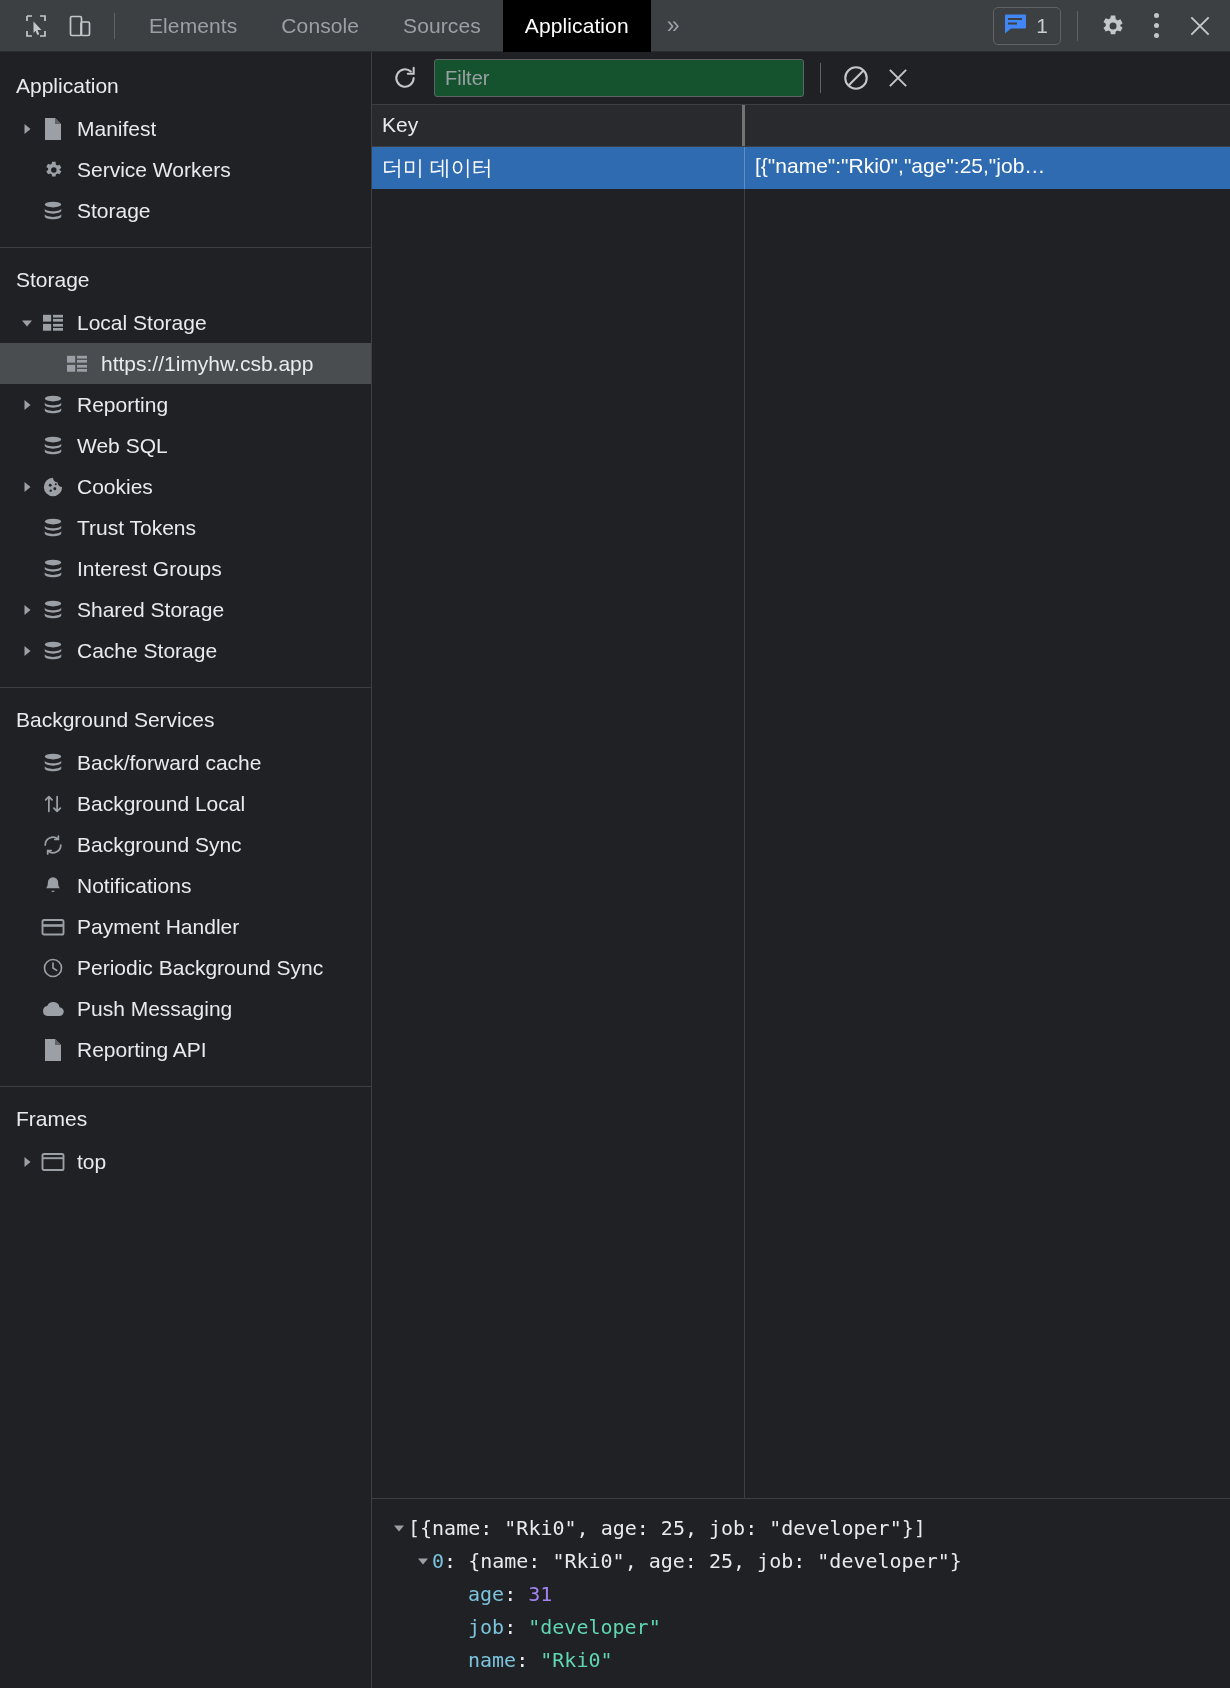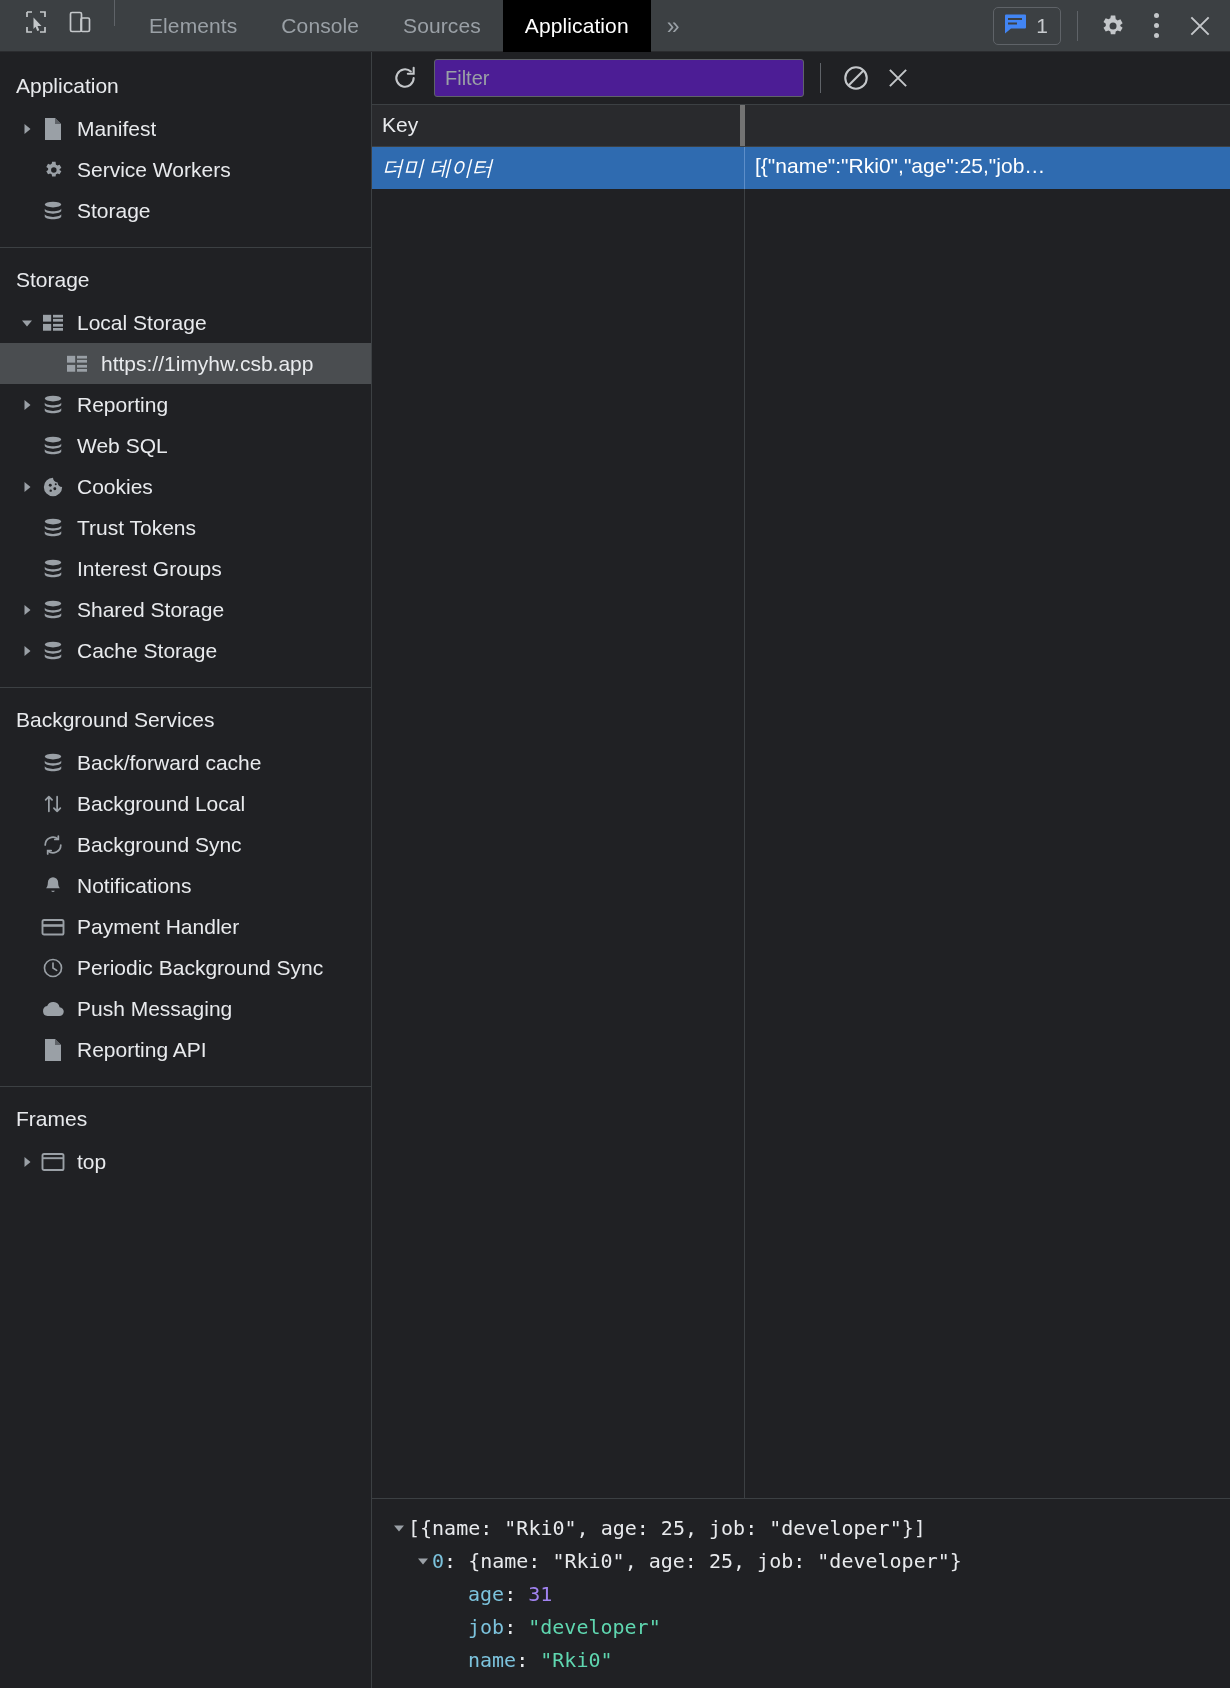--- a/index.html
+++ b/index.html
@@ -10,21 +10,21 @@
     overflow: hidden;
   }
   body { color: #e8eaed; }
 
   .devtools { width: 1230px; height: 1688px; display: flex; flex-direction: column; background:#202124; }
 
   
   .tabbar {
     height: 52px; min-height: 52px;
     background: #3c4043;
-    display: flex; 
+    display: flex; align-items: center;
     border-bottom: 1px solid #2b2c2f;
     position: relative;
   }
   .tb-icon {
     width: 44px; height: 44px;
     display: flex; align-items: center; justify-content: center;
     color: #9aa0a6;
   }
   .tb-icon.first { margin-left: 14px; }
   .tb-sep {
@@ -96,52 +96,52 @@
     border-bottom: 1px solid #3c4043;
     padding-left: 12px;
   }
   .mt-btn {
     width: 42px; height: 42px; display: flex; align-items: center; justify-content: center;
     color: #c4c7ca;
   }
   .filter-input {
     flex: 0 1 370px;
     height: 38px;
-    background: #4c1d95;
+    background: #14532d;
     border: 1px solid #5f6368;
     border-radius: 3px;
     margin-left: 8px;
     color: #e8eaed;
     font-size: 20px;
     font-family: "Liberation Sans", sans-serif;
     padding: 0 10px;
     outline: none;
   }
   .filter-input::placeholder { color: #9aa0a6; }
   .mt-sep { width:1px; height:30px; background:#5f6368; margin: 0 14px 0 16px; }
 
   
   .grid { flex: 1; display: flex; flex-direction: column; min-height: 0; }
   .grid-head {
     display: flex; height: 42px; min-height: 42px;
     background: #292a2d;
     border-bottom: 1px solid #3c4043;
     color: #e8eaed; font-size: 21px;
   }
-  .gh-key { width: 373px; min-width: 373px; padding: 8px 0 0 10px; border-right: 5px solid #737373; }
+  .gh-key { width: 373px; min-width: 373px; padding: 8px 0 0 10px; border-right: 3px solid #737373; }
   .gh-val { flex: 1; padding: 8px 0 0 10px; margin-top: 38px; }
   .grid-body { flex: 1; position: relative; min-height: 0; }
   .grid-row {
     display: flex; height: 42px; font-size: 21px;
     background: #2f6bb0;
     color: #ffffff;
   }
   .gr-key {
     width: 373px; min-width: 373px; padding: 7px 0 0 10px;
-    border-right: 1px solid #5d8ec9; overflow: hidden; white-space: nowrap; font-style: italic;
+    border-right: 1px solid #5d8ec9; overflow: hidden; white-space: nowrap;
   }
   .gr-val { flex: 1; padding: 7px 10px 0 10px; overflow: hidden; white-space: nowrap; text-overflow: ellipsis; }
   .grid-empty { position:absolute; top:42px; left:0; right:0; bottom:0; display:flex; }
   .ge-left { width: 373px; min-width:373px; border-right: 1px solid #3c4043; }
   .ge-right { flex: 1; }
 
   
   .preview {
     height: 190px; min-height: 190px;
     border-top: 1px solid #3c4043;

